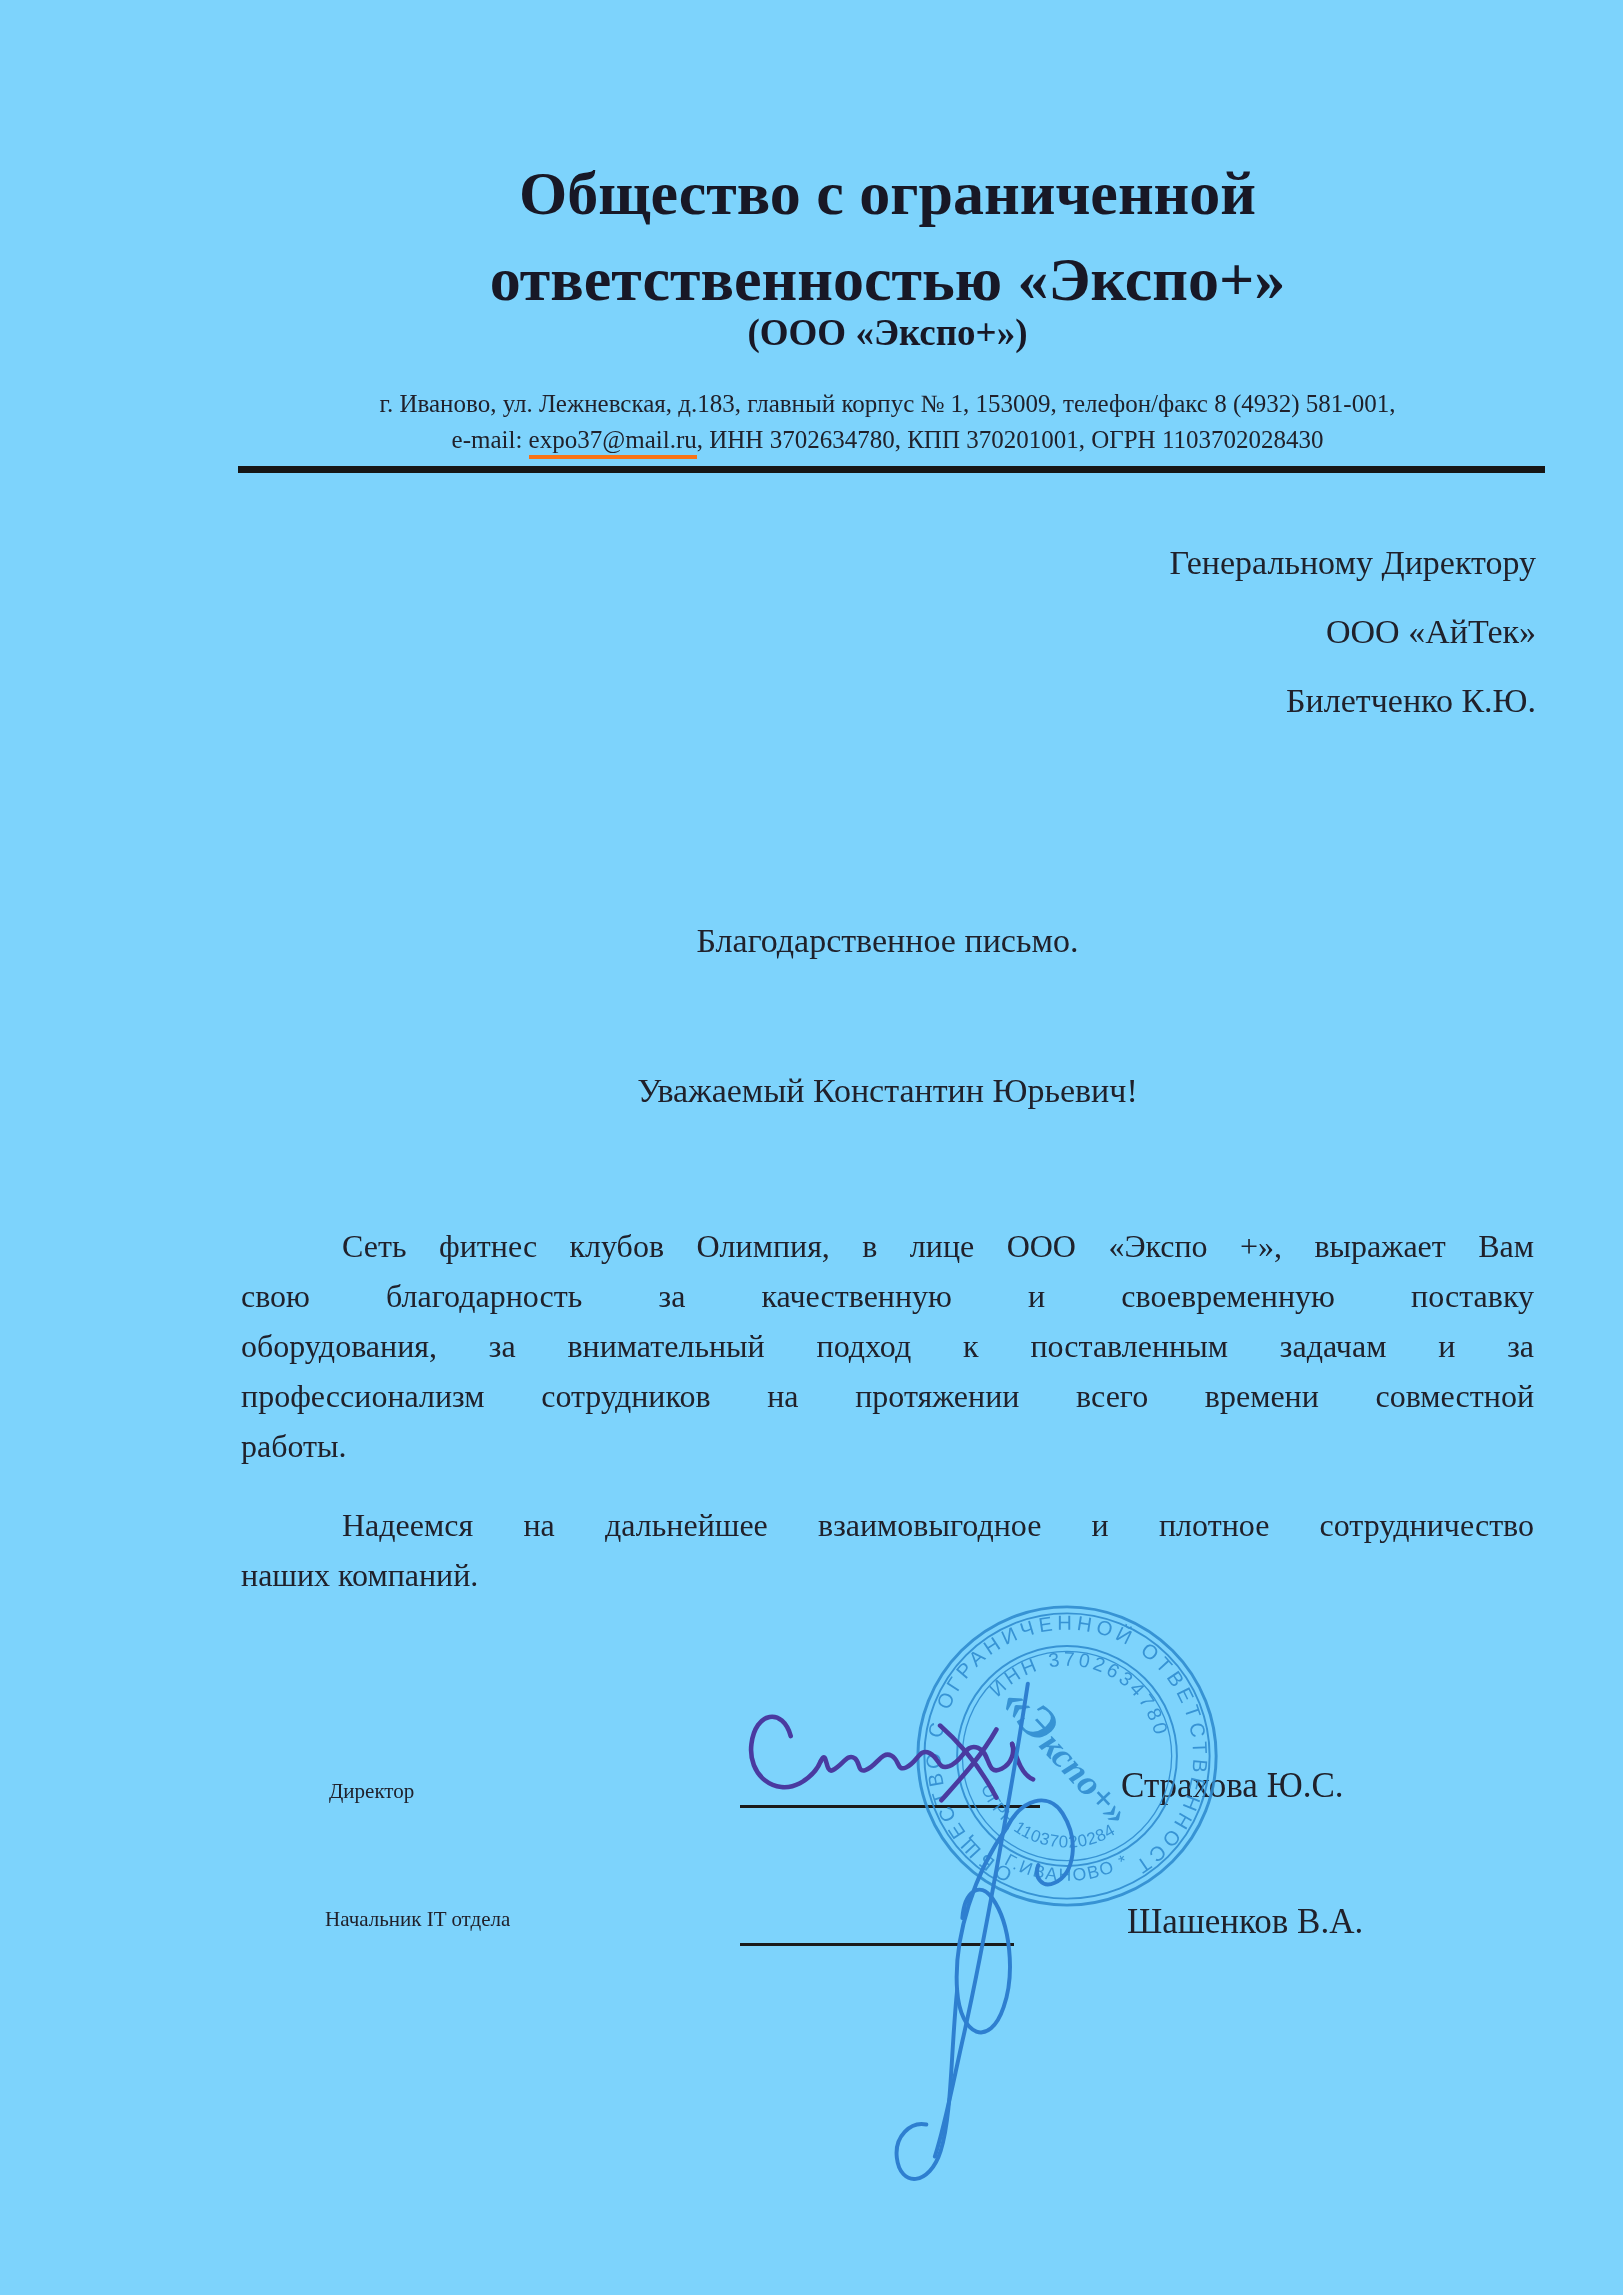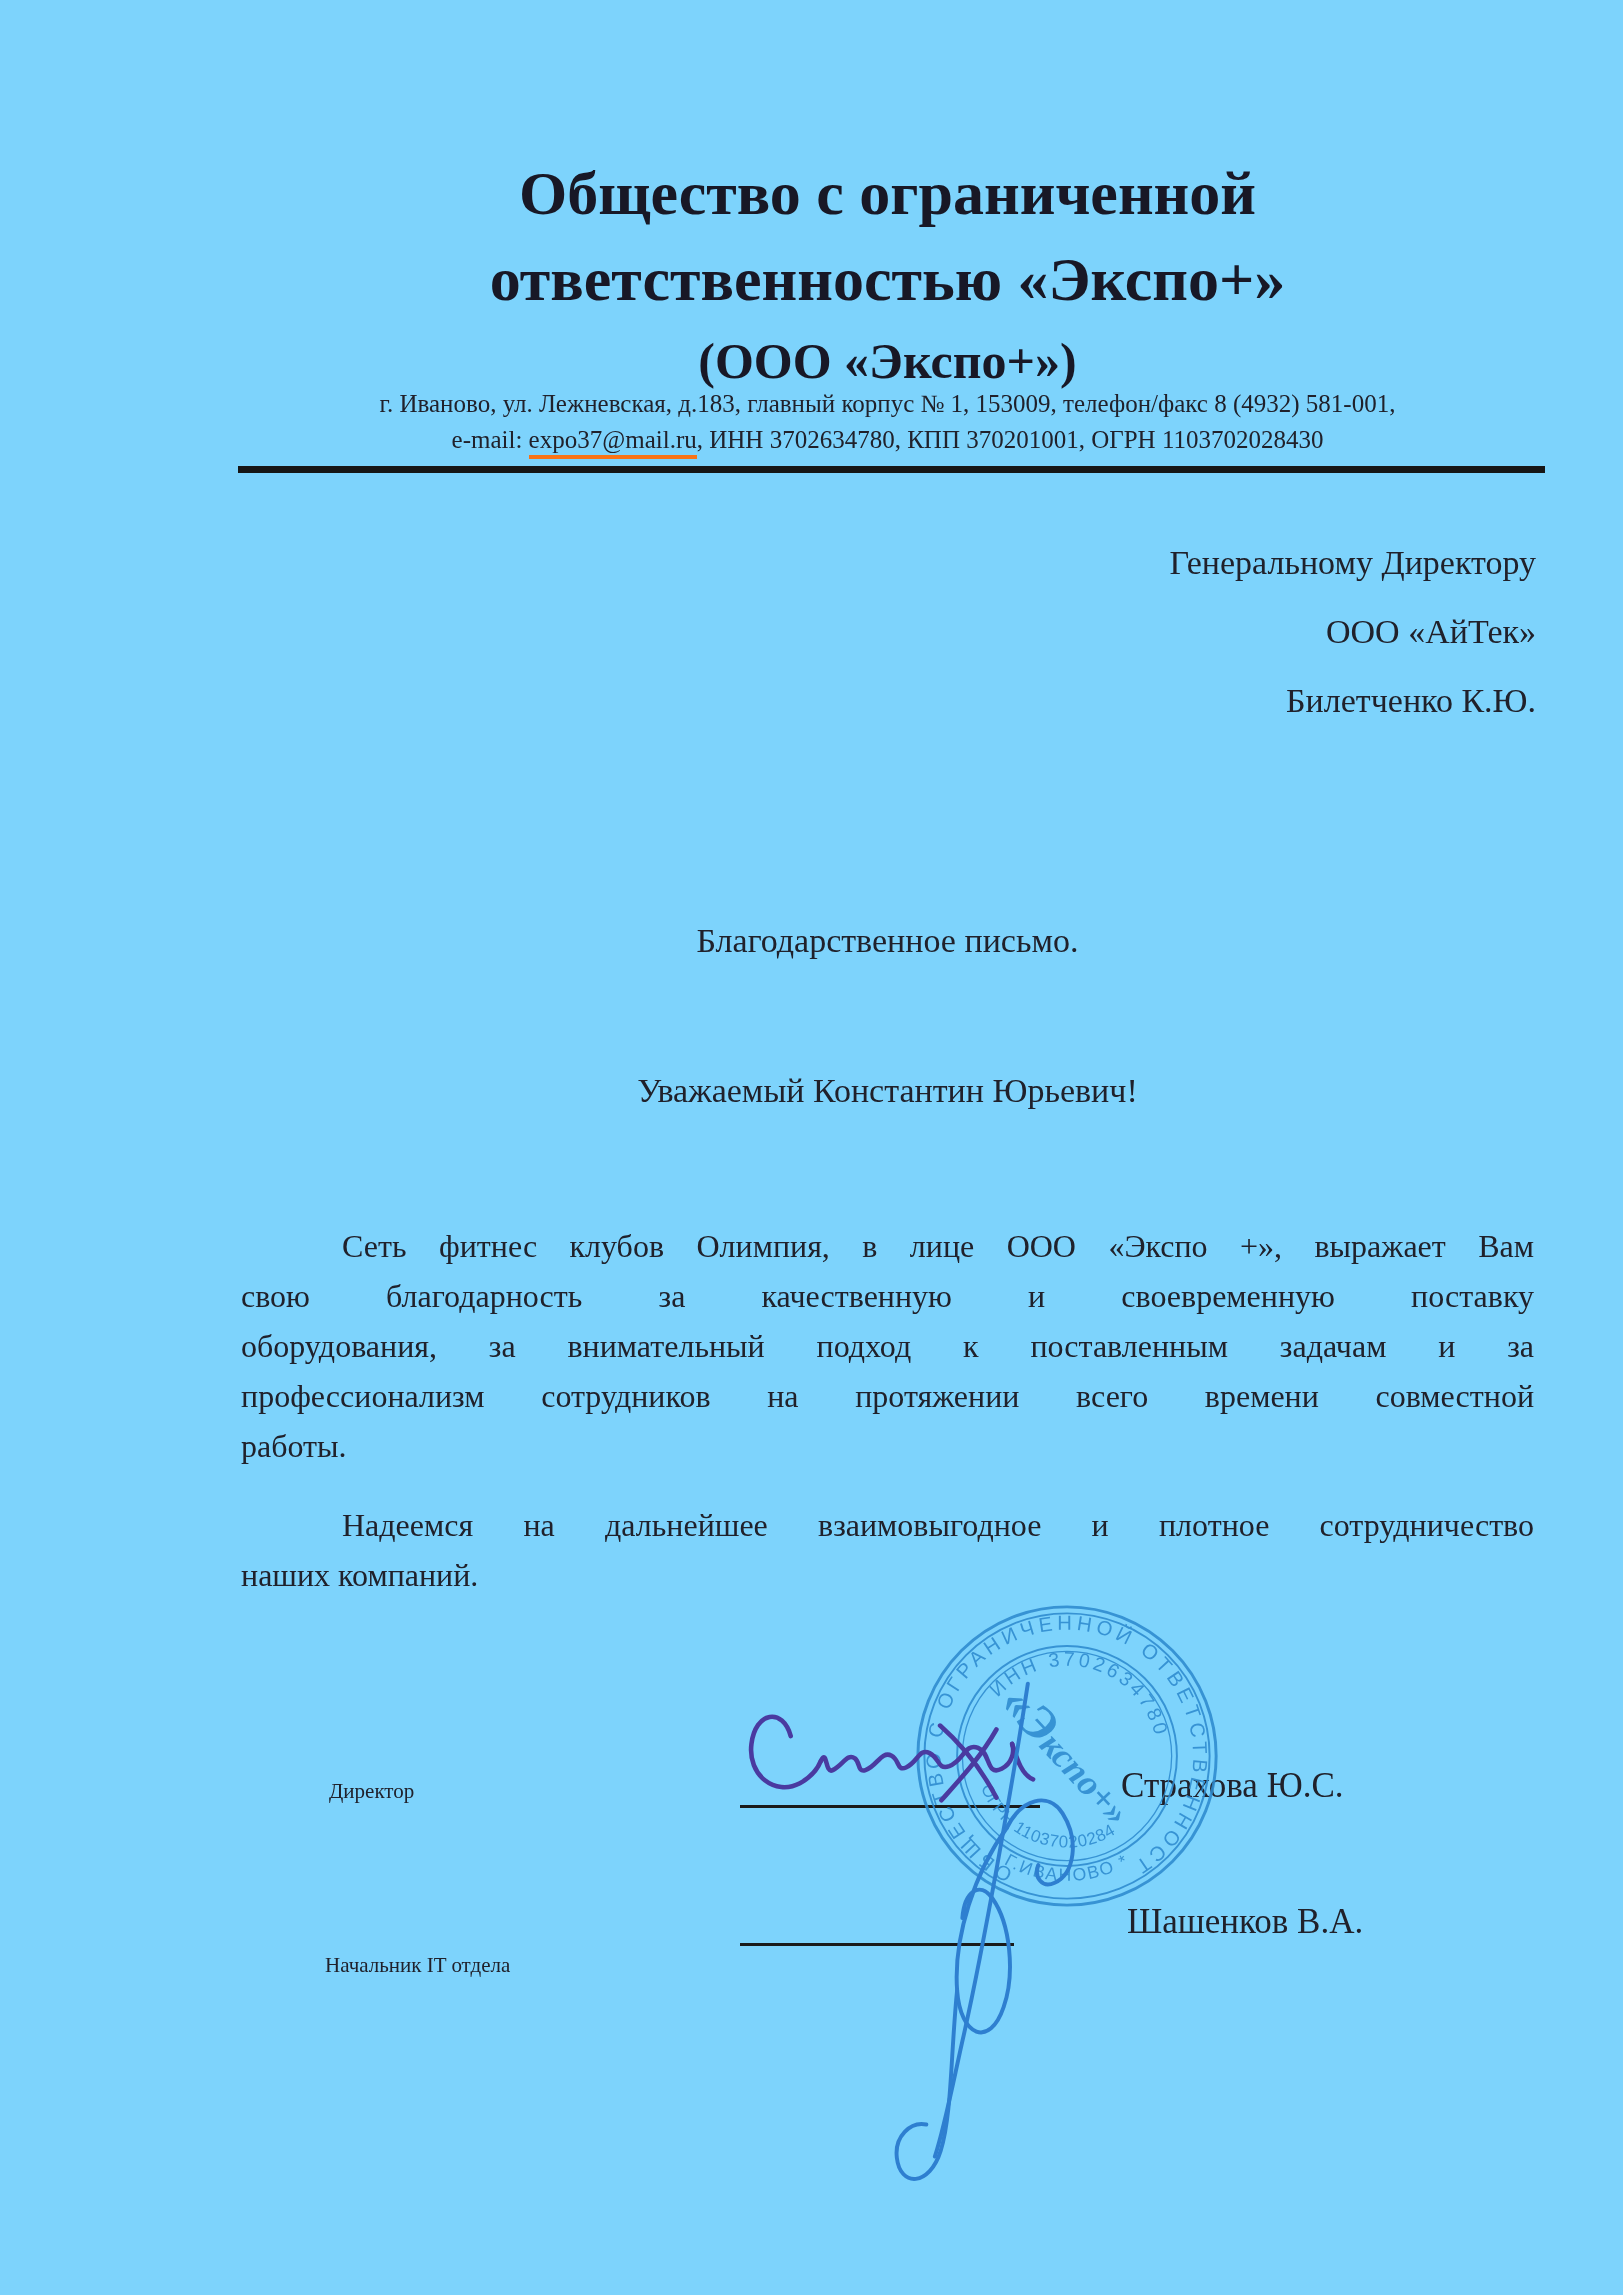--- a/index.html
+++ b/index.html
@@ -1,21 +1,21 @@
 <!DOCTYPE html>
 <html style="font-size:10.5px"><head>
 <meta charset="utf-8">
 <style>
   html,body{margin:0;padding:0;background:#e8e8e8;}
   .page{position:relative;width:1623px;height:2295px;background:#7dd3fc;overflow:hidden;
         font-family:"Liberation Serif", serif;color:#20212b;}
   .center-block{position:absolute;left:241px;width:1293px;text-align:center;}
   .title1{top:157px;font-size:62px;font-weight:bold;line-height:73px;color:#181826;}
   .title2{top:243px;font-size:62px;font-weight:bold;line-height:73px;color:#181826;}
-  .title3{top:332px;font-size:50px;font-weight:bold;line-height:59px;color:#181826;}
+  .title3{top:303px;font-size:37px;font-weight:bold;line-height:59px;color:#181826;}
   .addr1{top:389px;font-size:25px;line-height:30px;}
   .addr2{top:425px;font-size:25px;line-height:30px;}
   .email-u{border-bottom:4px solid #f97316;padding-bottom:2px;}
   .rule{position:absolute;left:238px;top:466px;width:1307px;height:7.2px;background:#161616;}
   .recipient{position:absolute;top:528px;right:87px;text-align:right;
              font-size:34px;line-height:69px;white-space:nowrap;}
   .subject{top:922px;font-size:34px;line-height:38px;}
   .greeting{top:1072px;font-size:34px;line-height:38px;}
   .para{position:absolute;left:241px;width:1293px;font-size:32px;}
   .p1{top:1221px;}
@@ -63,21 +63,21 @@
 
   <div class="para p2">
     <div class="bl indent">Надеемся на дальнейшее взаимовыгодное и плотное сотрудничество</div>
     <div class="bl last">наших компаний.</div>
   </div>
 
   <div class="sig-label" style="left:329px;top:1773px;">Директор</div>
   <div class="sig-line" style="left:740px;top:1805px;width:300px;"></div>
   <div class="sig-name" style="left:1121px;top:1766px;">Страхова Ю.С.</div>
 
-  <div class="sig-label" style="left:325px;top:1901px;margin-top:46px;">Начальник IT отдела</div>
+  <div class="sig-label" style="left:325px;top:1901px;">Начальник IT отдела</div>
   <div class="sig-line" style="left:740px;top:1943px;width:274px;"></div>
   <div class="sig-name" style="left:1127px;top:1902px;">Шашенков В.А.</div>
 
   <svg class="stamp-svg" width="314" height="314" viewBox="0 0 480 480">
     <g fill="none" stroke="#2e8bcf">
       <circle cx="240" cy="240" r="228" stroke-width="4.5"></circle>
       <circle cx="240" cy="240" r="218" stroke-width="3"></circle>
       <circle cx="240" cy="240" r="168" stroke-width="3"></circle>
       <circle cx="240" cy="240" r="160" stroke-width="2"></circle>
     </g>

